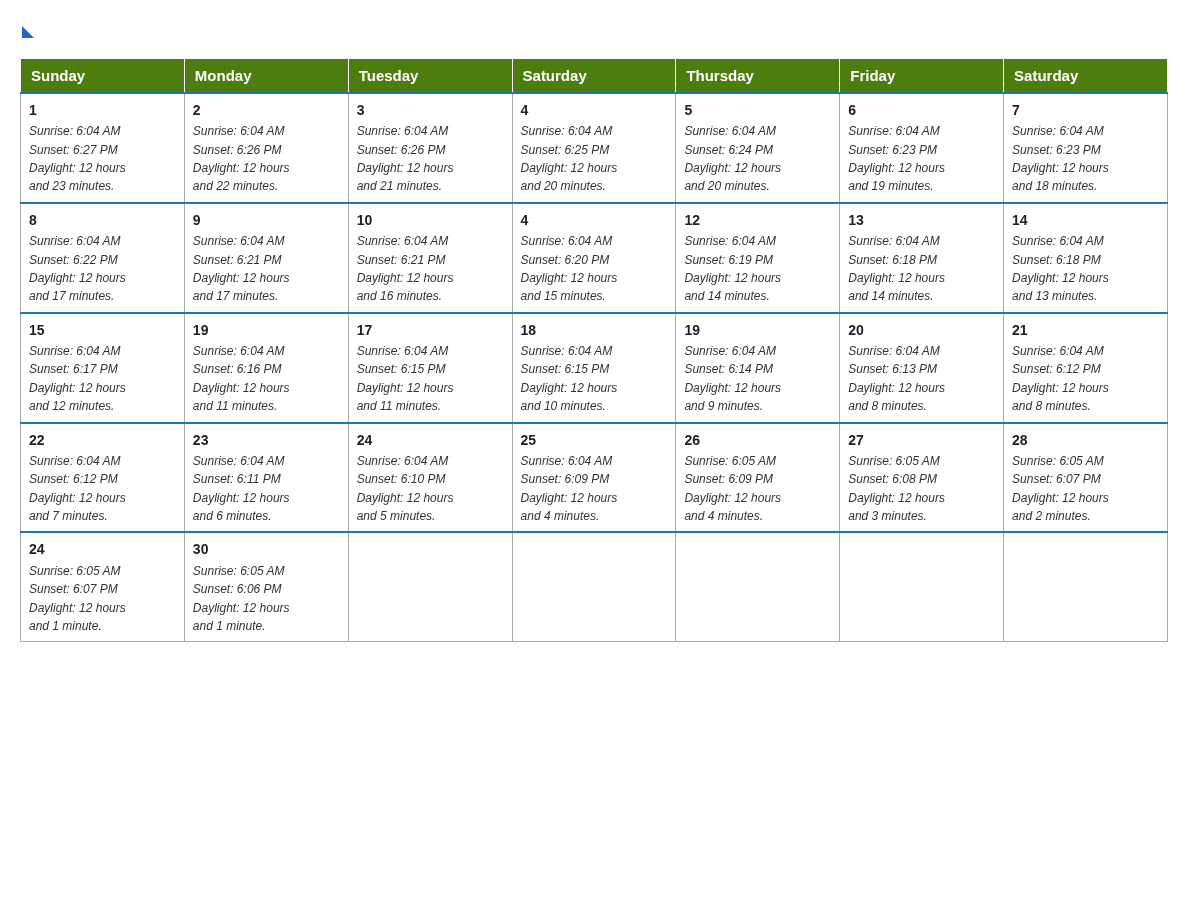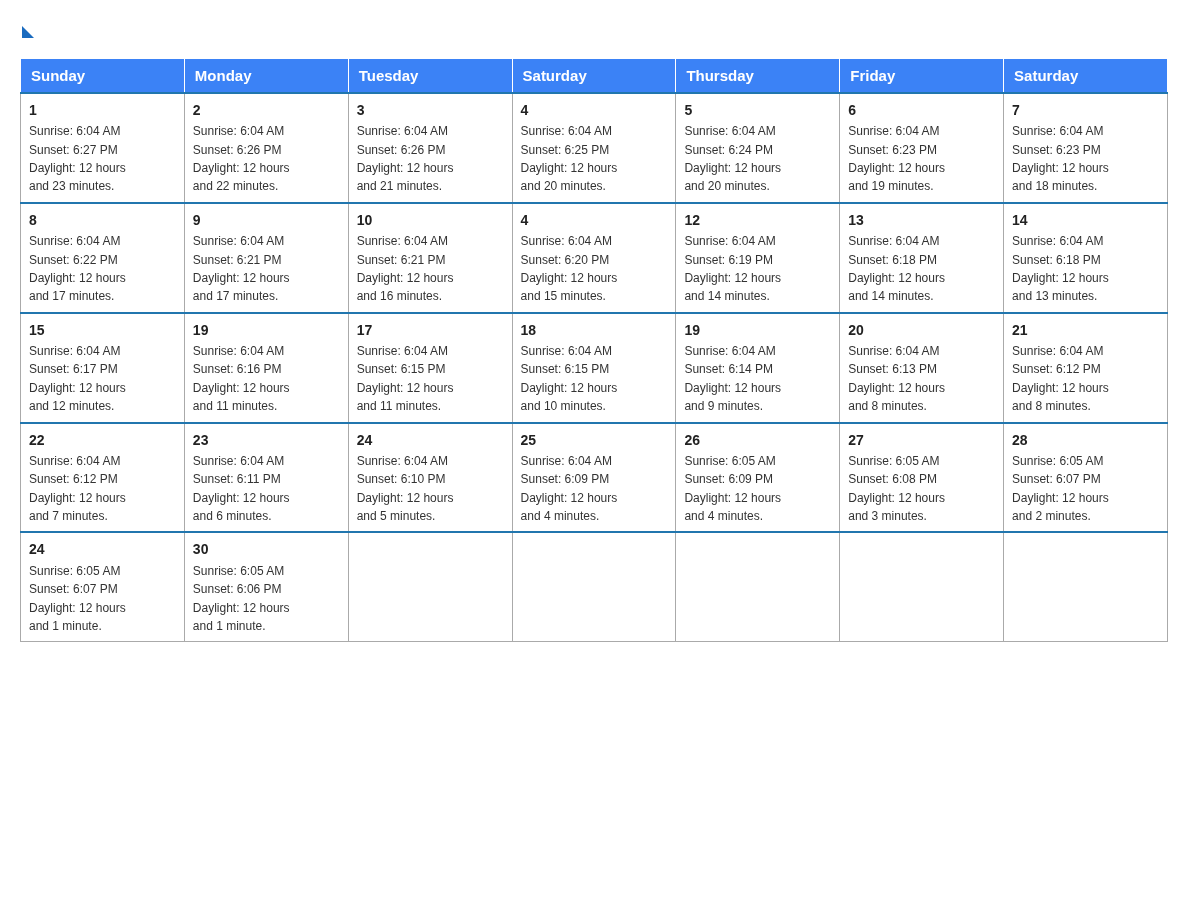--- a/index.html
+++ b/index.html
@@ -59,21 +59,21 @@
       font-size: 22px;
       color: #333;
       margin-top: 4px;
     }
     .calendar-table {
       width: 100%;
       border-collapse: collapse;
       margin-top: 8px;
     }
     .calendar-table th {
-      background-color: #3b82f6;
+      background-color: #4d7c0f;
       color: #fff;
       font-size: 15px;
       font-weight: bold;
       padding: 8px 10px;
       text-align: left;
       border: 1px solid #fff;
     }
     .calendar-table td {
       border: 1px solid #aaa;
       vertical-align: top;
@@ -87,20 +87,21 @@
     .day-number {
       font-size: 14px;
       font-weight: bold;
       color: #222;
       display: block;
       margin-bottom: 2px;
     }
     .day-info {
       font-size: 12px;
       color: #333;
+      font-style: italic;
     }
     tr.week-row td {
       border-top: 2px solid #2176ae;
     }
     .empty-cell {
       background: #fff;
     }
   </style>
 </head>
 <body>

